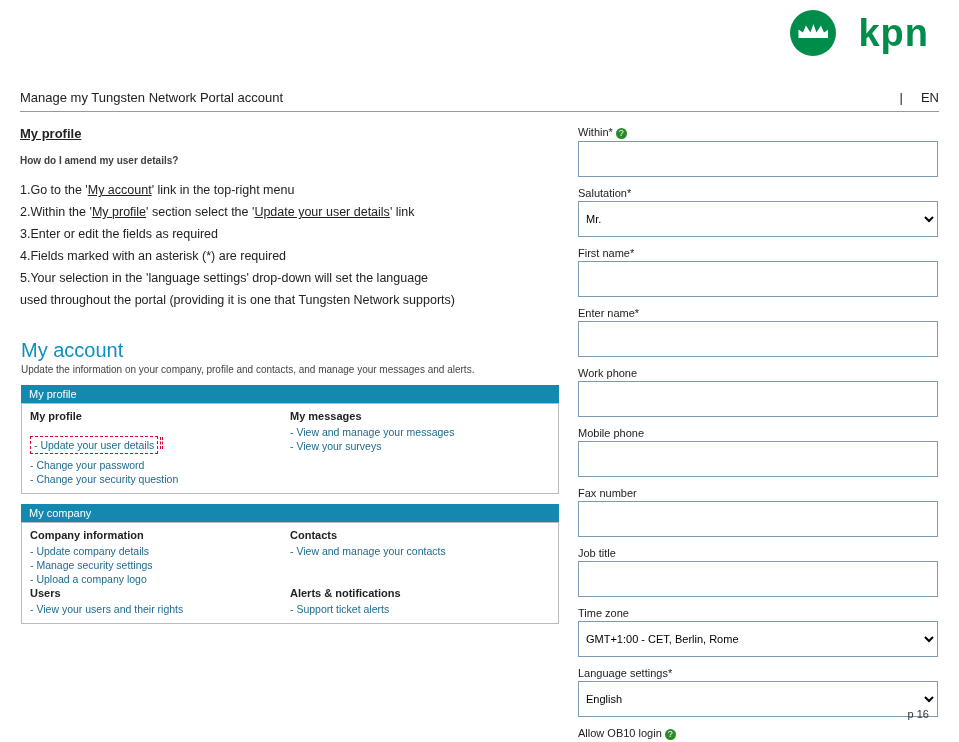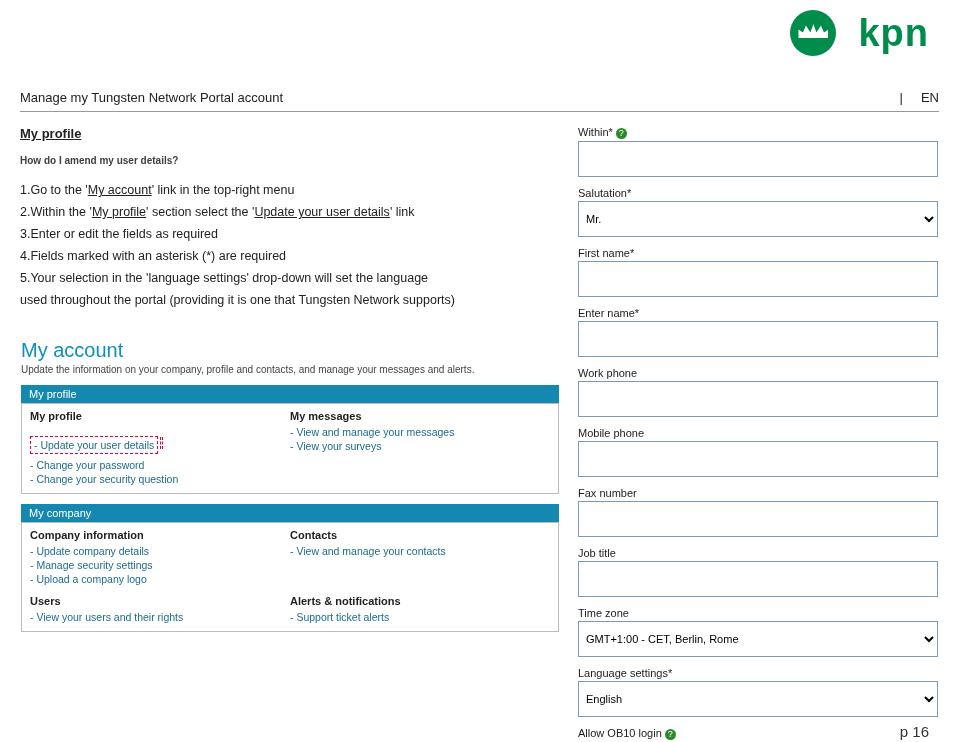--- a/index.html
+++ b/index.html
@@ -74,21 +74,21 @@
   .fld label { display:block; font-size:11px; color:#222; margin-bottom:2px; }
   .fld input[type=text], .fld select {
     width:100%; height:36px; border:1px solid #7a9ab5; background:#fff; font-size:11px; padding:0 3px;
   }
   .help-ico {
     display:inline-block; width:11px; height:11px; border-radius:50%;
     background:#2a8b2a; color:#fff; font-size:9px; line-height:11px; text-align:center; margin-left:3px;
   }
   .chk { width:13px; height:13px; border:1px solid #7a9ab5; display:inline-block; background:#fff; }
   .footer-pg {
-    position:absolute; bottom:2px; right:30px; font-size:15px; color:#333;
+    position:absolute; bottom:22px; right:30px; font-size:11px; color:#333;
   }
 </style>
 </head>
 <body>
 
 <div class="logo">
   <div class="crown"></div>
   <div class="kpn">kpn</div>
 </div>
 
@@ -147,21 +147,21 @@
             <h4>Company information</h4>
             <span class="plink">- Update company details</span>
             <span class="plink">- Manage security settings</span>
             <span class="plink">- Upload a company logo</span>
           </div>
           <div class="panel-col">
             <h4>Contacts</h4>
             <span class="plink">- View and manage your contacts</span>
           </div>
         </div>
-        <div class="panel-cols" style="margin-top:8px;">
+        <div class="panel-cols" style="">
           <div class="panel-col">
             <h4>Users</h4>
             <span class="plink">- View your users and their rights</span>
           </div>
           <div class="panel-col">
             <h4>Alerts &amp; notifications</h4>
             <span class="plink">- Support ticket alerts</span>
           </div>
         </div>
       </div>

